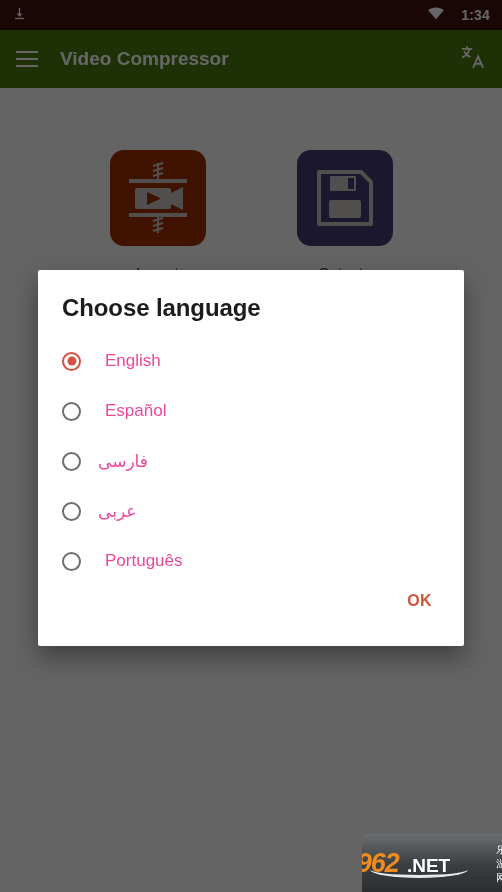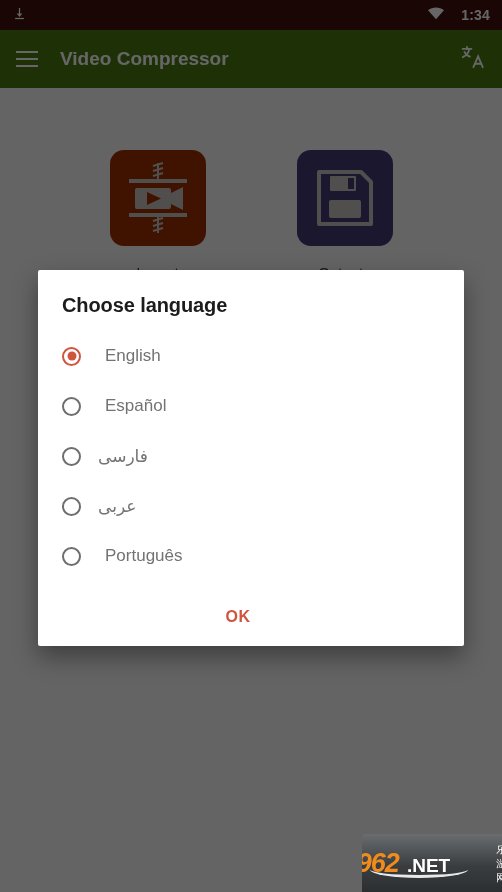--- a/index.html
+++ b/index.html
@@ -135,21 +135,21 @@
     width: 426px;
     height: 376px;
     background: #ffffff;
     border-radius: 2px;
     box-shadow: 0 11px 24px rgba(0,0,0,0.38);
     box-sizing: border-box;
     padding: 0;
     overflow: hidden;
   }
   #dialog-title {
-    font-size: 20px;
+    font-size: 24px;
     font-weight: bold;
     color: #1c1c1c;
     padding: 24px 24px 6px 24px;
     letter-spacing: -0.1px;
   }
   #options-list {
     padding: 8px 0 0 0;
   }
   .option-row {
     display: flex;
@@ -178,38 +178,38 @@
     top: 50%;
     transform: translate(-50%,-50%);
     width: 9px;
     height: 9px;
     border-radius: 50%;
     background: #d0553f;
   }
   .option-label {
     margin-left: 24px;
     font-size: 17px;
-    color: #737373;
+    color: #ec4899;
   }
   .option-label.rtl {
     direction: rtl;
     unicode-bidi: embed;
     margin-left: 17px;
   }
 
   #dialog-actions {
     position: absolute;
     right: 0;
-    bottom: 0;
+    bottom: 16px;
     left: 0;
     height: 58px;
     display: flex;
     align-items: center;
-    justify-content: center;
-    padding-right: 26px;
+    justify-content: flex-end;
+    padding-right: 20px;
     box-sizing: border-box;
   }
   #ok-button {
     font-size: 16px;
     font-weight: bold;
     color: #d0553f;
     background: none;
     border: none;
     padding: 8px 12px;
     cursor: pointer;

